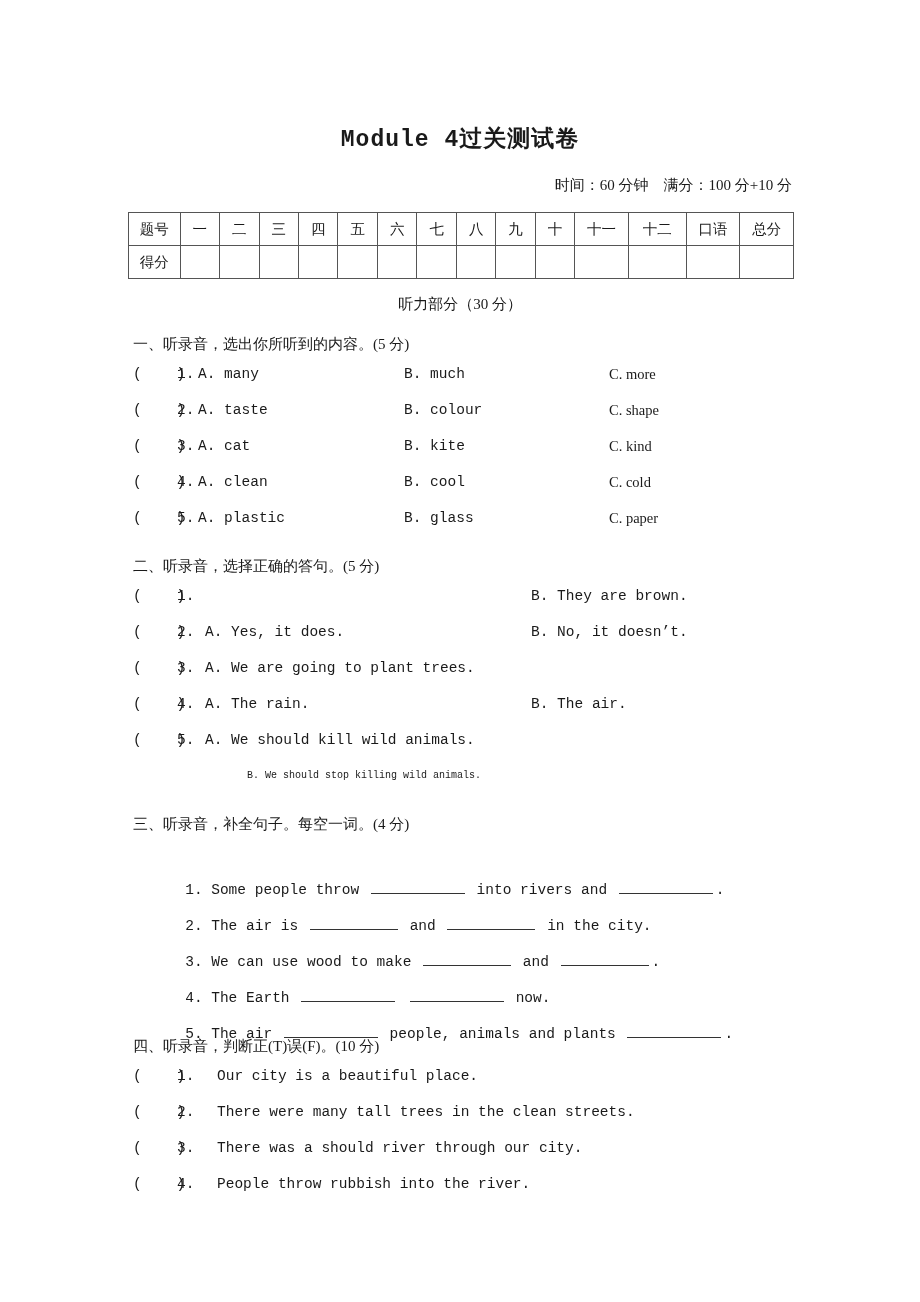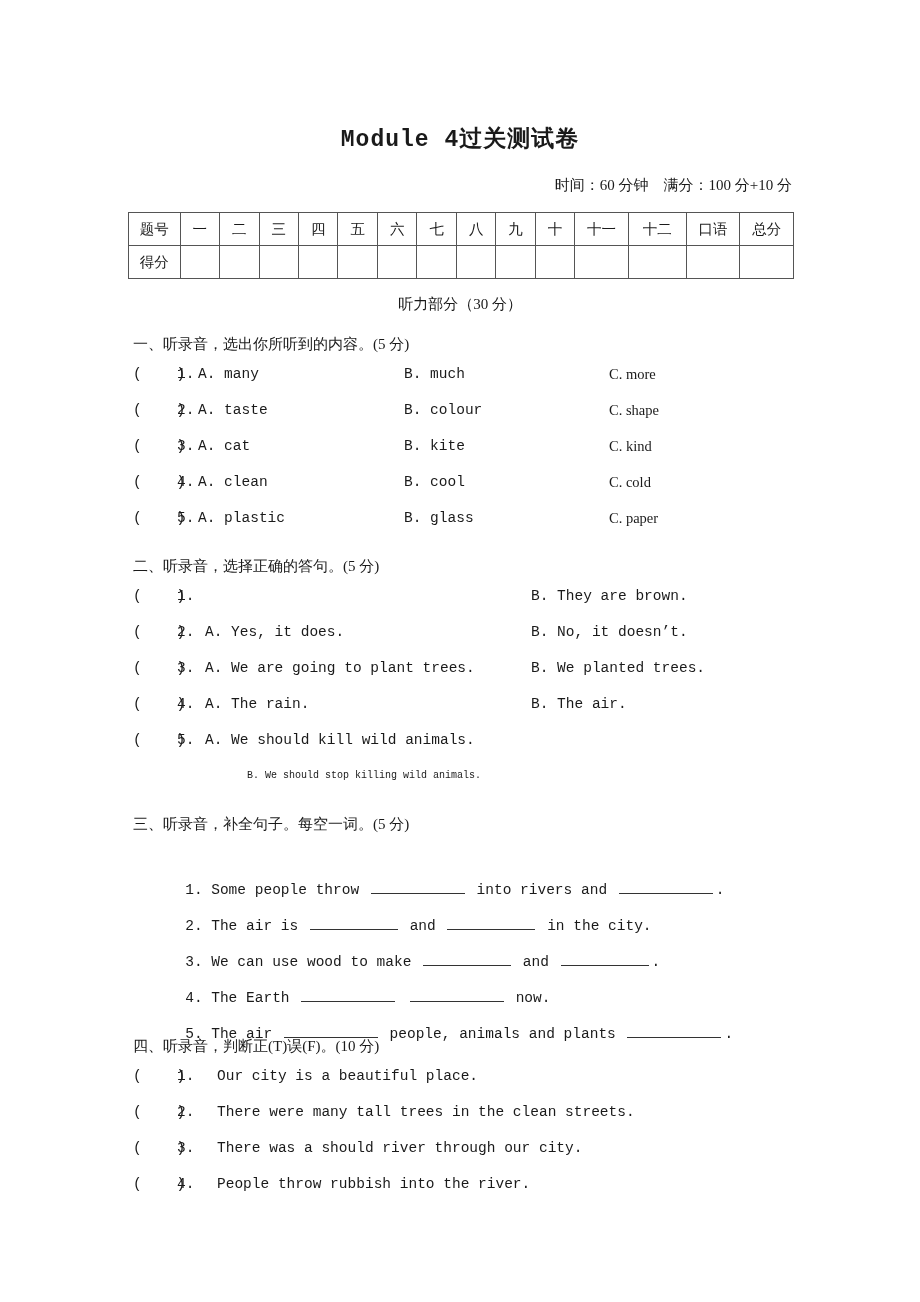--- a/index.html
+++ b/index.html
@@ -266,38 +266,37 @@
     <div class="q-row cols2">
       <span class="paren">(    )</span>
       <span class="num">2.</span>
       <span class="opt optB">B. No, it doesn’t.</span>
       <span class="opt optA">A. Yes, it does.</span>
     </div>
     <div class="q-row cols2">
       <span class="paren">(    )</span>
       <span class="num">3.</span>
       <span class="opt optA">A. We are going to plant trees.</span>
-      <span class="opt optB">B. We planted trees.</span>
     </div>
     <div class="q-row cols2">
       <span class="paren">(    )</span>
       <span class="num">4.</span>
       <span class="opt optA">A. The rain.</span>
       <span class="opt optB">B. The air.</span>
     </div>
     <div class="q-row cols2">
       <span class="paren">(    )</span>
       <span class="num">5.</span>
       <span class="opt optA">A. We should kill wild animals.</span>
     </div>
     <div class="q-cont">B. We should stop killing wild animals.</div>
   </div>
 
   <div class="section">
-    <div class="section-title">三、听录音，补全句子。每空一词。(5 分)</div>
+    <div class="section-title">三、听录音，补全句子。每空一词。(4 分)</div>
 
     <div class="fill-row">
       <span class="fnum">1.</span><span class="seg">Some people throw </span><span class="blank w-long"></span><span class="seg"> into rivers and </span><span class="blank w-long"></span><span class="seg">.</span>
     </div>
 
     <div class="fill-row">
       <span class="fnum">2.</span><span class="seg">The air is </span><span class="blank w-med"></span><span class="seg"> and </span><span class="blank w-med"></span><span class="seg"> in the city.</span>
     </div>
 
     <div class="fill-row">

